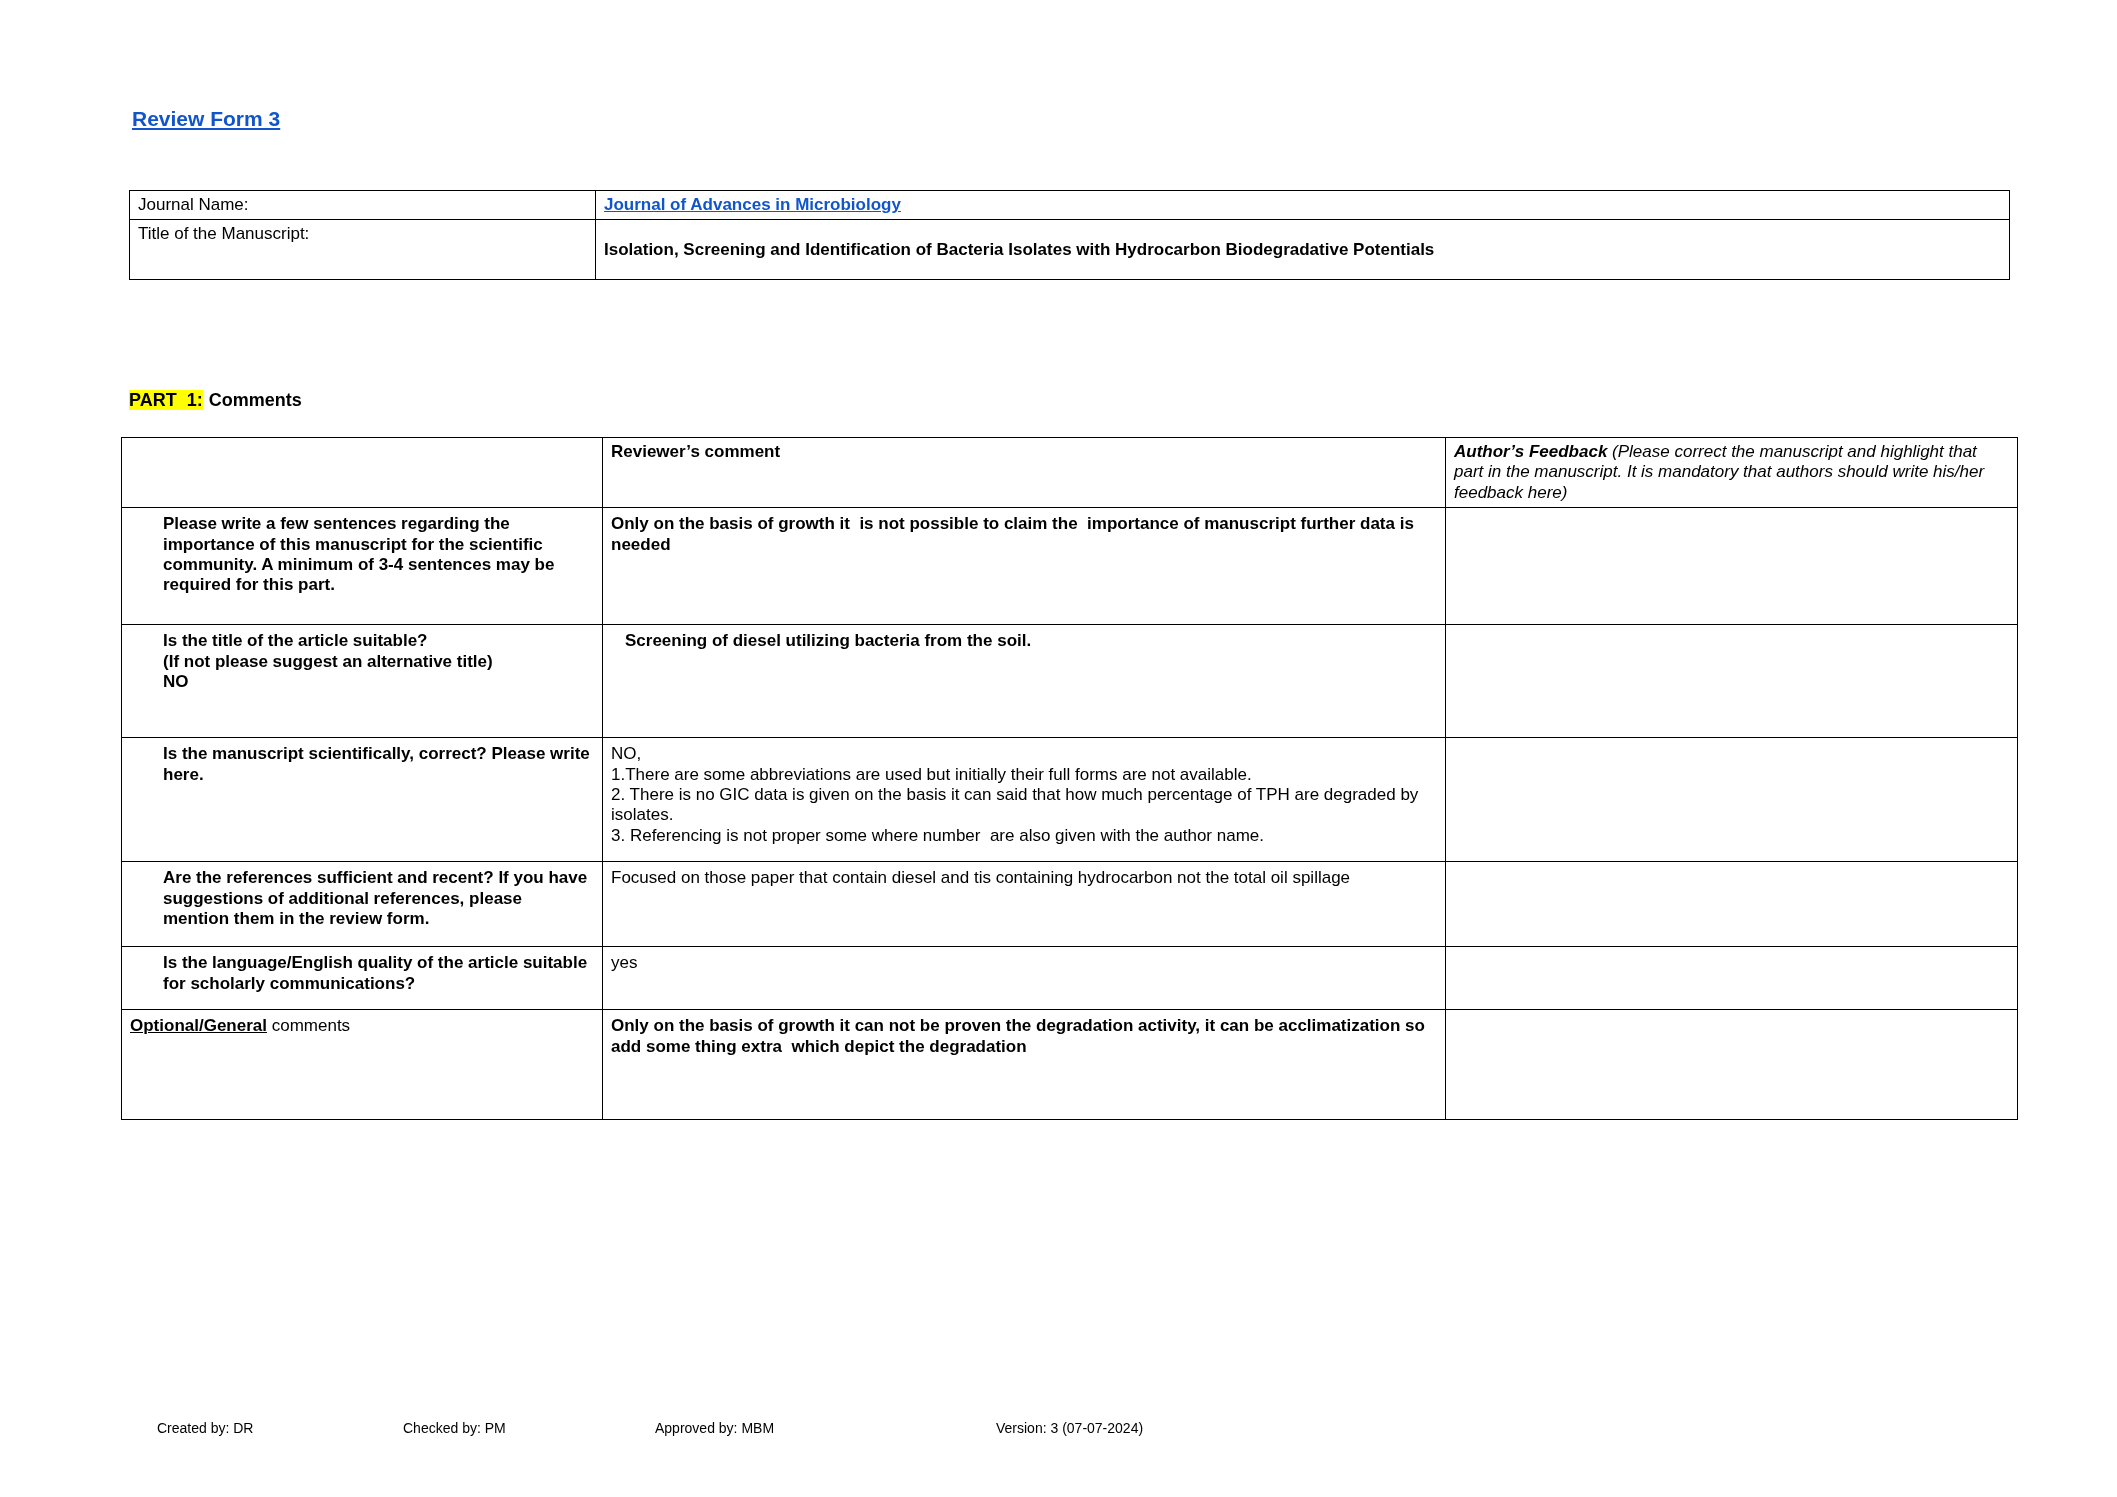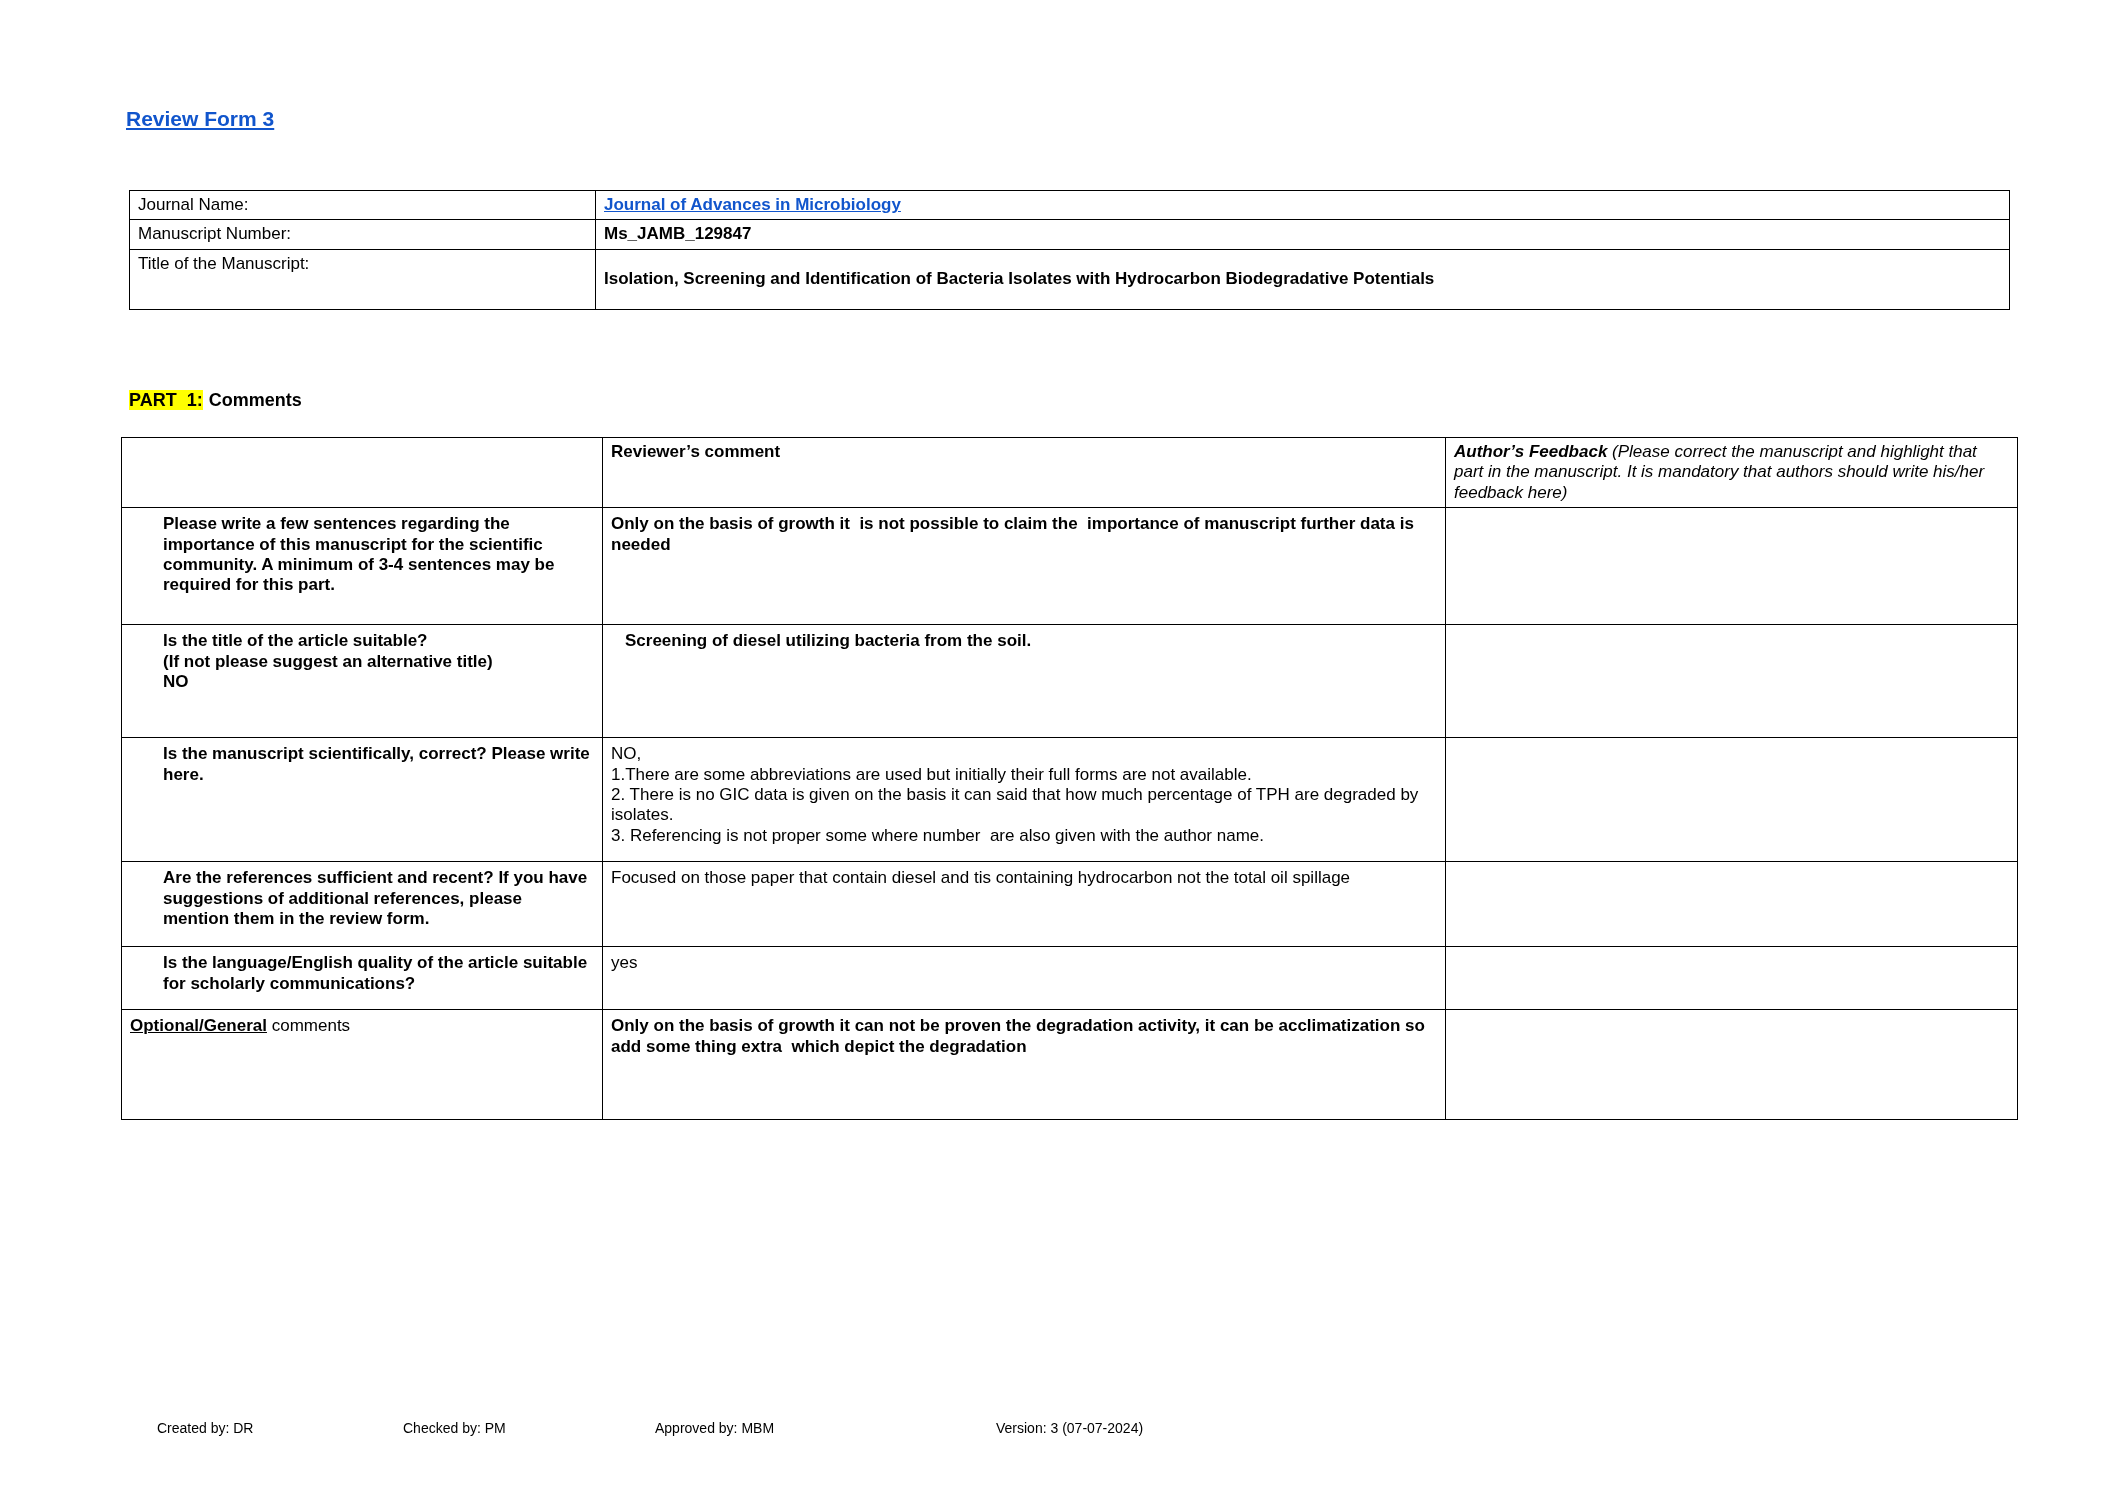--- a/index.html
+++ b/index.html
@@ -11,21 +11,21 @@
     width:2117px;
     height:1497px;
     background:#ffffff;
     font-size:17px;
     line-height:1.2;
     overflow:hidden;
   }
 
   .doc-title {
     position:absolute;
-    left:126px;
+    left:132px;
     top:106px;
     font-size:21px;
     font-weight:bold;
     color:var(--link-blue,#1155CC);
     text-decoration:underline;
     cursor:pointer;
   }
 
   table { border-collapse:collapse; table-layout:fixed; }
   td { border:1px solid #000; vertical-align:top; padding:4px 8px; word-wrap:break-word; }
@@ -105,24 +105,20 @@
   <table class="info-table">
     <colgroup>
         <col class="ci1">
         <col class="ci2">
       </colgroup>
     <tbody>
         <tr class="ir1">
       <td class="lbl">Journal Name:</td>
       <td class="val"><a class="link">Journal of Advances in Microbiology</a></td>
     </tr>
-    <tr class="ir2">
-      <td class="lbl">Manuscript Number:</td>
-      <td class="val">Ms_JAMB_129847</td>
-    </tr>
     <tr class="ir3">
       <td class="lbl">Title of the Manuscript:</td>
       <td class="val vmid">Isolation, Screening and Identification of Bacteria Isolates with Hydrocarbon Biodegradative Potentials</td>
     </tr>
   </tbody>
     </table>
 
   <div class="part-heading">
     <span class="hl">PART  1:</span><span class="hrest">Comments</span>
   </div>

